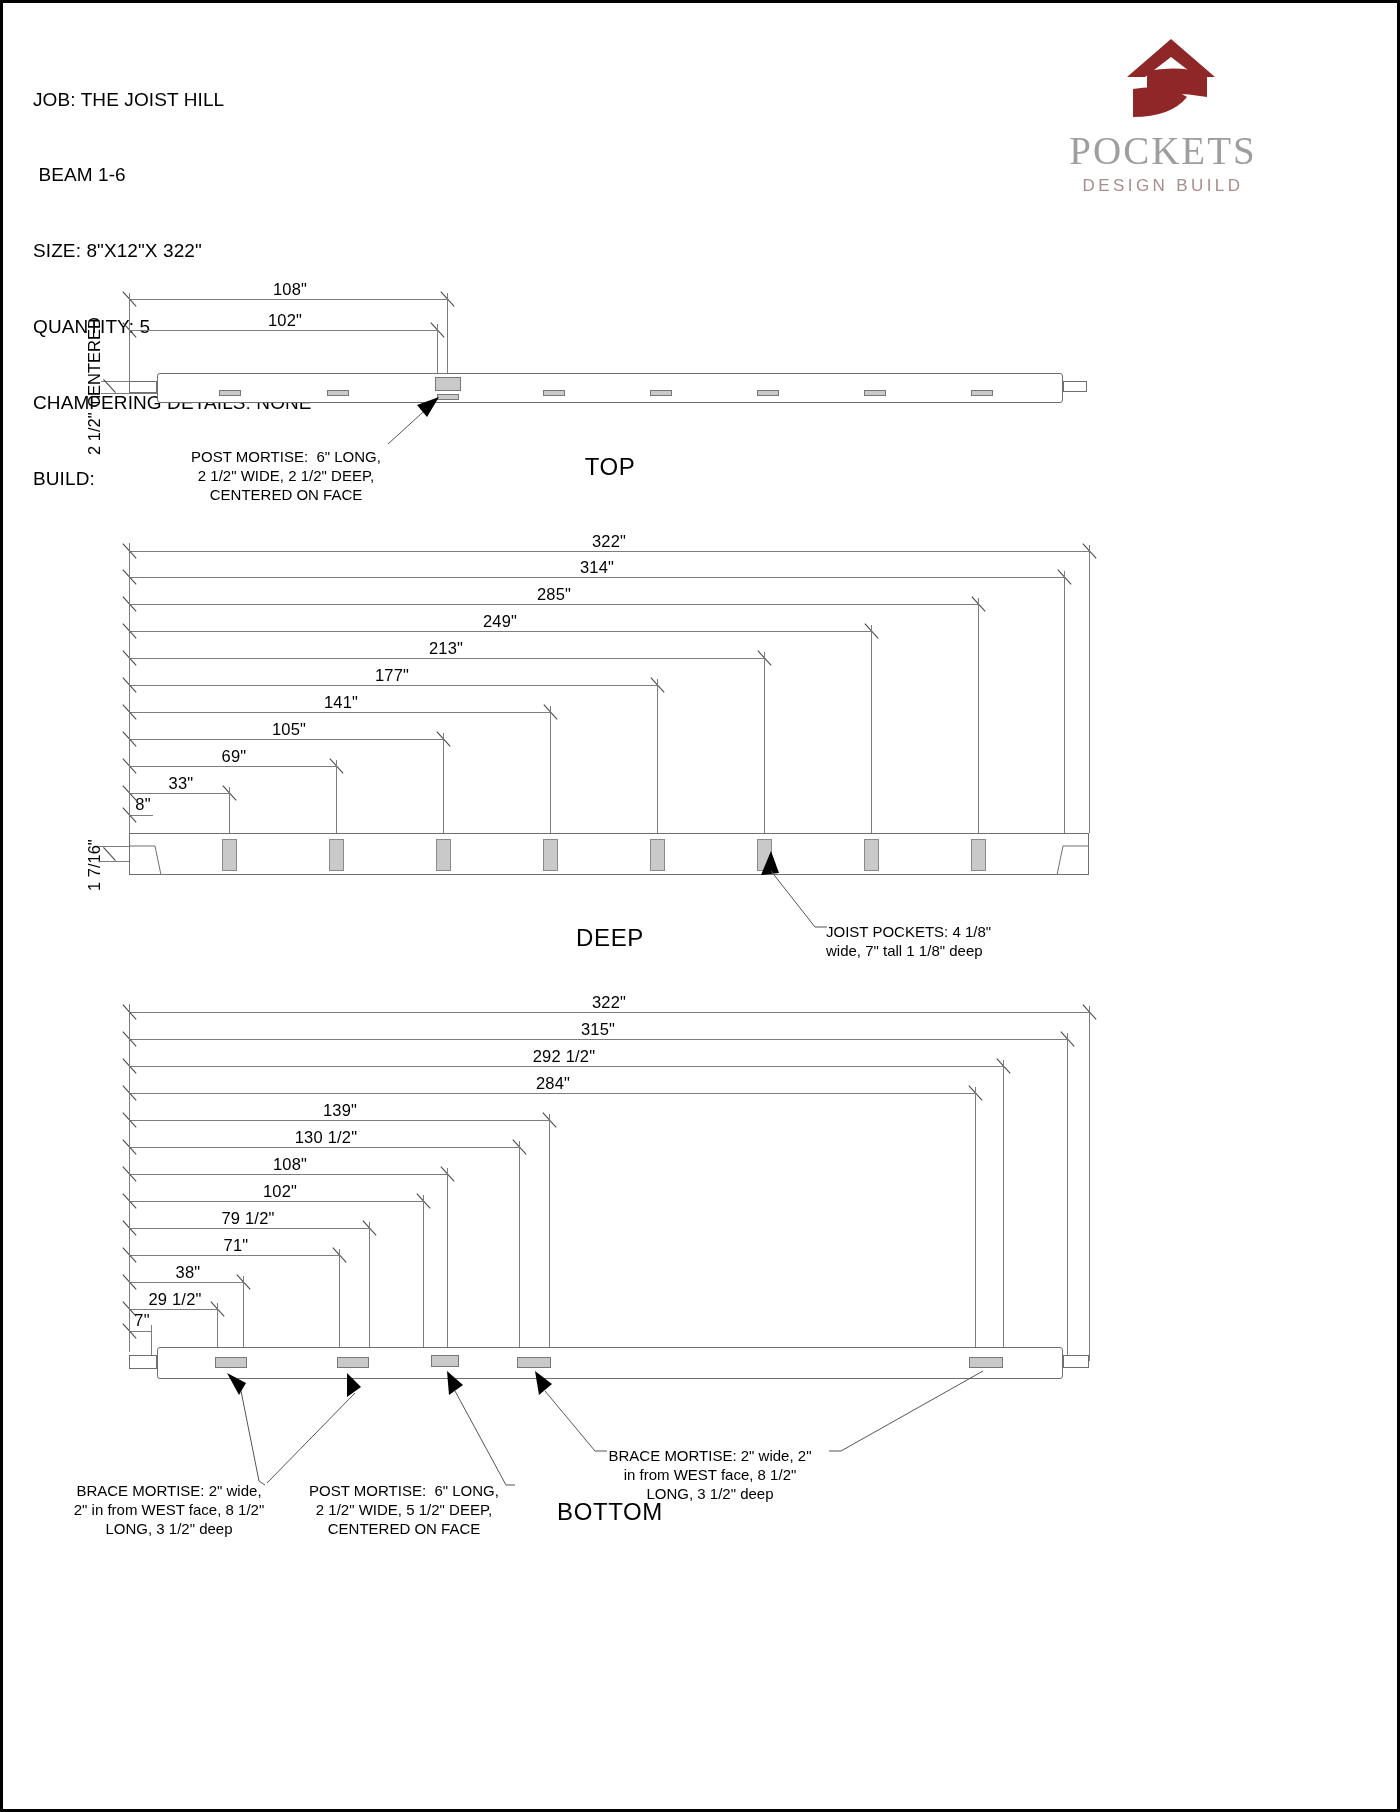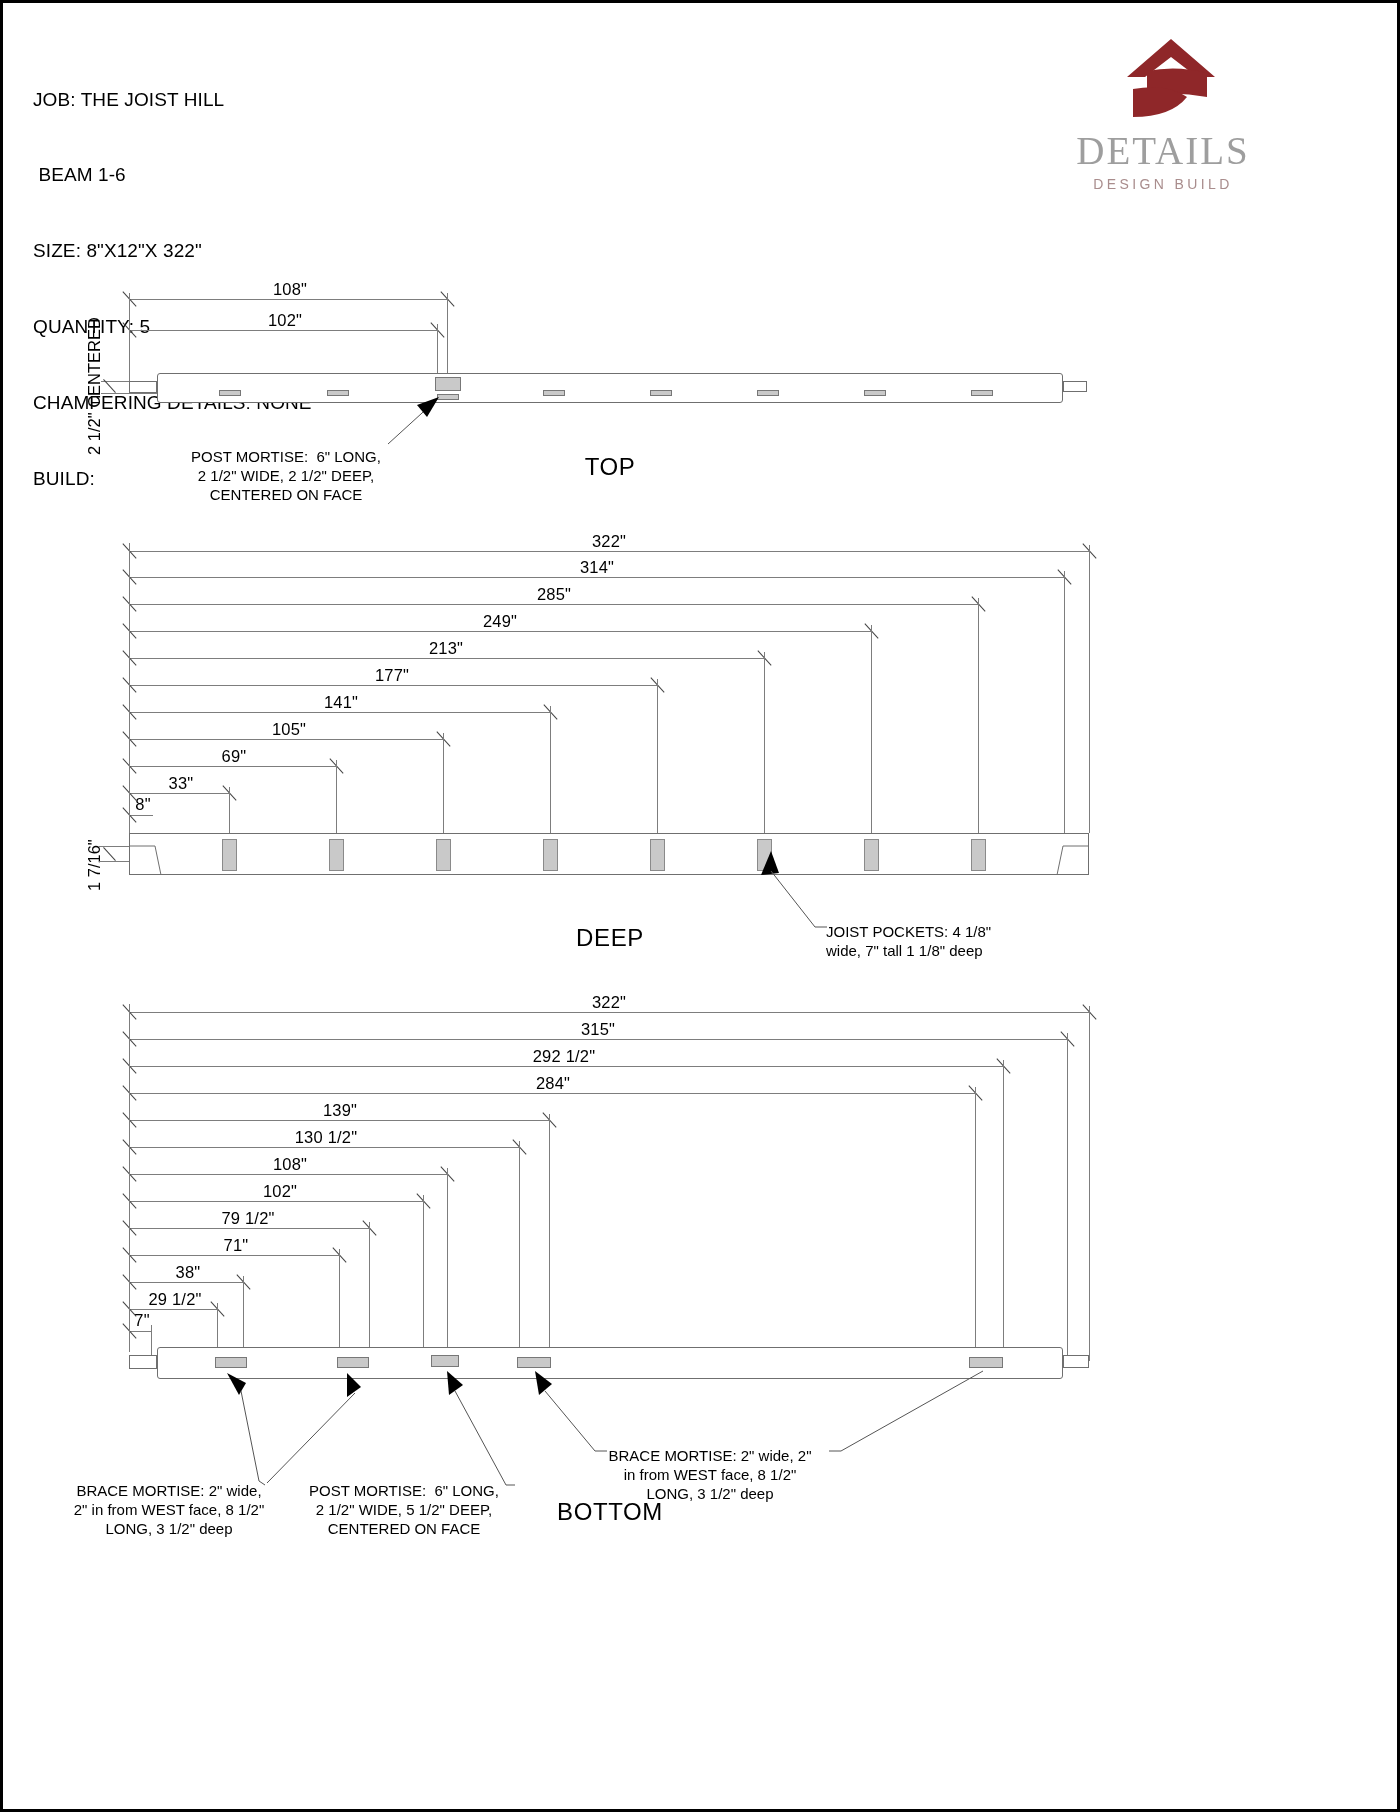--- a/index.html
+++ b/index.html
@@ -12,21 +12,21 @@
   #titleblock{position:absolute;left:30px;top:33px;font-size:19px;line-height:1.33;
               letter-spacing:.1px;white-space:pre;}
   #titleblock div{white-space:pre;}
   
   #logo{position:absolute;left:1030px;top:34px;width:300px;height:150px;}
   #logo .mark{position:absolute;left:78px;top:0;width:120px;height:86px;}
   #logoword{position:absolute;left:0;top:94px;width:260px;text-align:center;
             font-family:"Liberation Serif",serif;font-size:39px;color:#9e9e9e;
             letter-spacing:2px;line-height:1;}
   #logosub{position:absolute;left:0;top:140px;width:260px;text-align:center;
-           font-family:"Liberation Sans",sans-serif;font-size:14px;color:#a98d8d;
+           font-family:"Liberation Sans",sans-serif;font-size:17px;color:#a98d8d;
            letter-spacing:3.4px;line-height:1;}
   
   .hline{position:absolute;height:0;border-top:1px solid #7d7d7d;}
   .vline{position:absolute;width:0;border-left:1px solid #7d7d7d;}
   .tick{position:absolute;width:0;height:20px;border-left:1.3px solid #444;
         transform:rotate(-42deg);transform-origin:50% 50%;}
   .dimtxt{position:absolute;font-size:16.5px;color:#000;white-space:nowrap;
           transform:translateX(-50%);letter-spacing:.2px;}
   .vtxt{position:absolute;font-size:16.5px;color:#000;white-space:nowrap;
         transform-origin:0 0;transform:rotate(-90deg);}
@@ -54,21 +54,21 @@
     <div>CHAMFERING DETAILS: NONE</div>
     <div>BUILD:</div>
   </div>
 
   <div id="logo">
     <svg class="mark" viewBox="0 0 120 86">
       <path d="M60 2 L104 40 L86 40 L60 20 L34 40 L16 40 Z" fill="#8f2729"></path>
       <path d="M36 34 Q66 28 96 36 L96 60 Q66 54 36 58 Z" fill="#8f2729"></path>
       <path d="M22 52 Q56 46 76 60 Q60 80 22 80 Z" fill="#8f2729"></path>
     </svg>
-    <div id="logoword">DETAILS</div>
+    <div id="logoword">POCKETS</div>
     <div id="logosub">DESIGN BUILD</div>
   </div>
 
   <div class="abs" style="left:0;top:0;">
 
     <div class="hline" style="left:126px;top:296px;width:318px;"></div>
     <div class="tick" style="left:126px;top:286px;"></div>
     <div class="tick" style="left:444px;top:286px;"></div>
     <div class="dimtxt" style="left:287px;top:277px;">108"</div>
 

